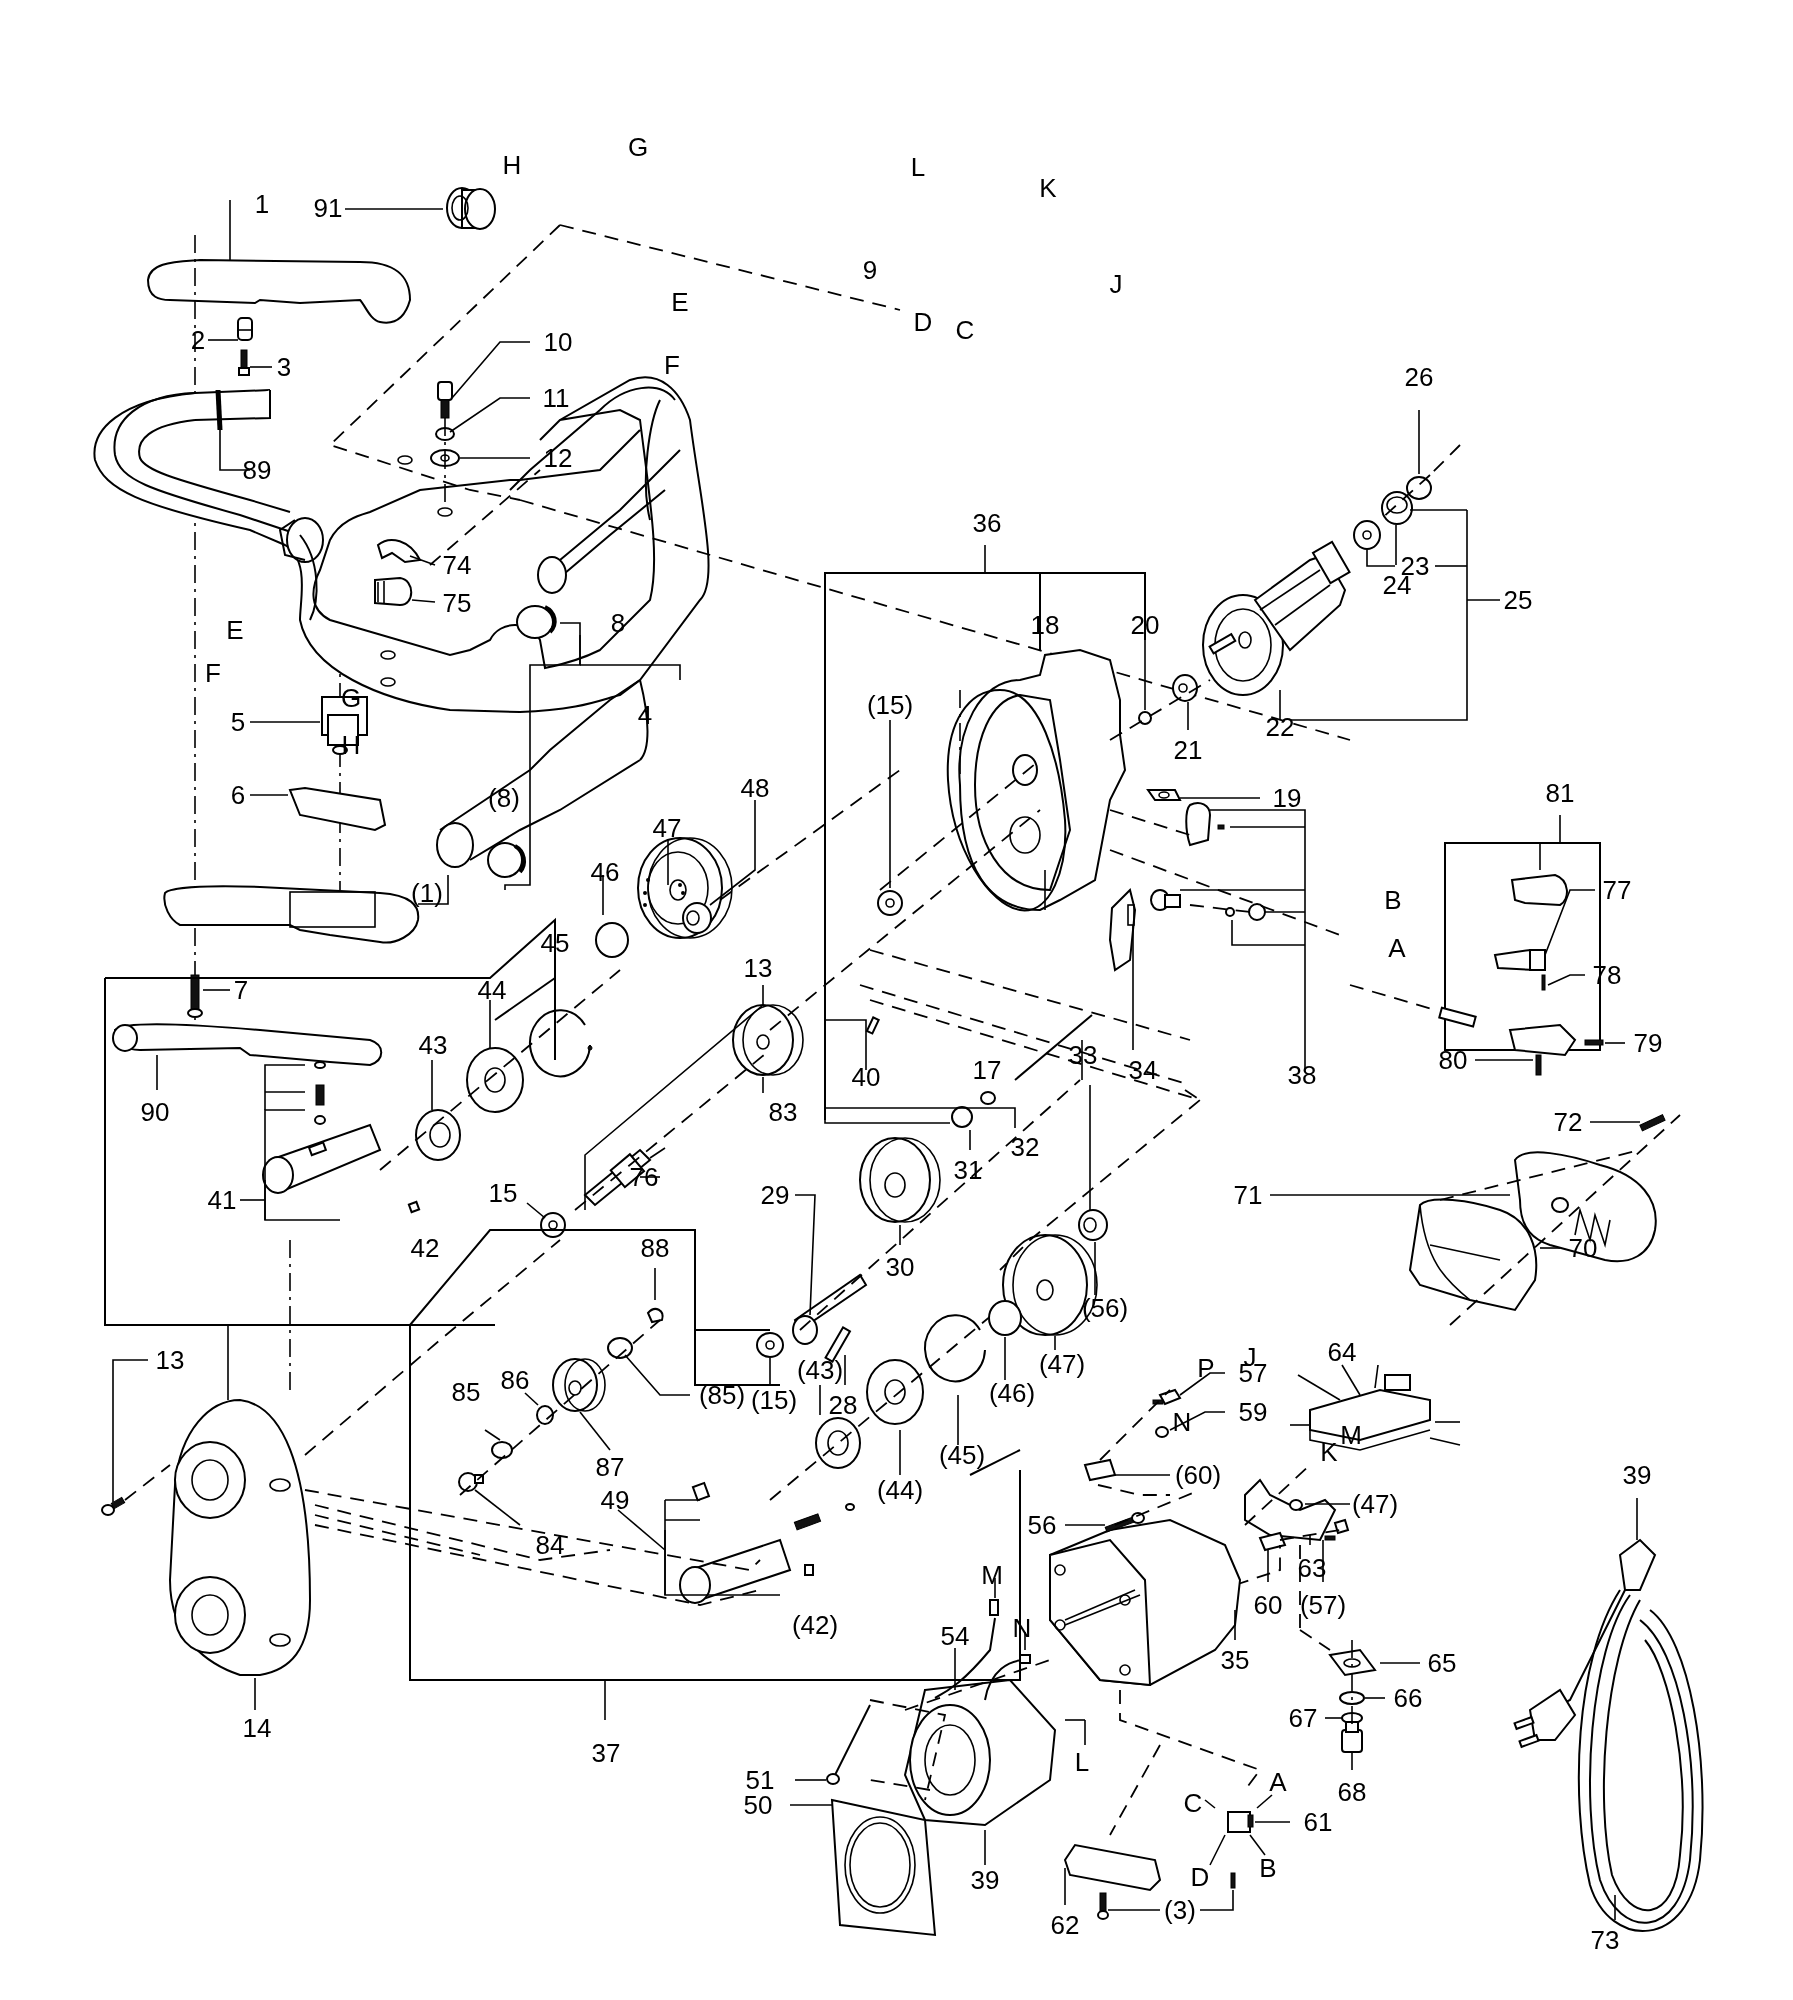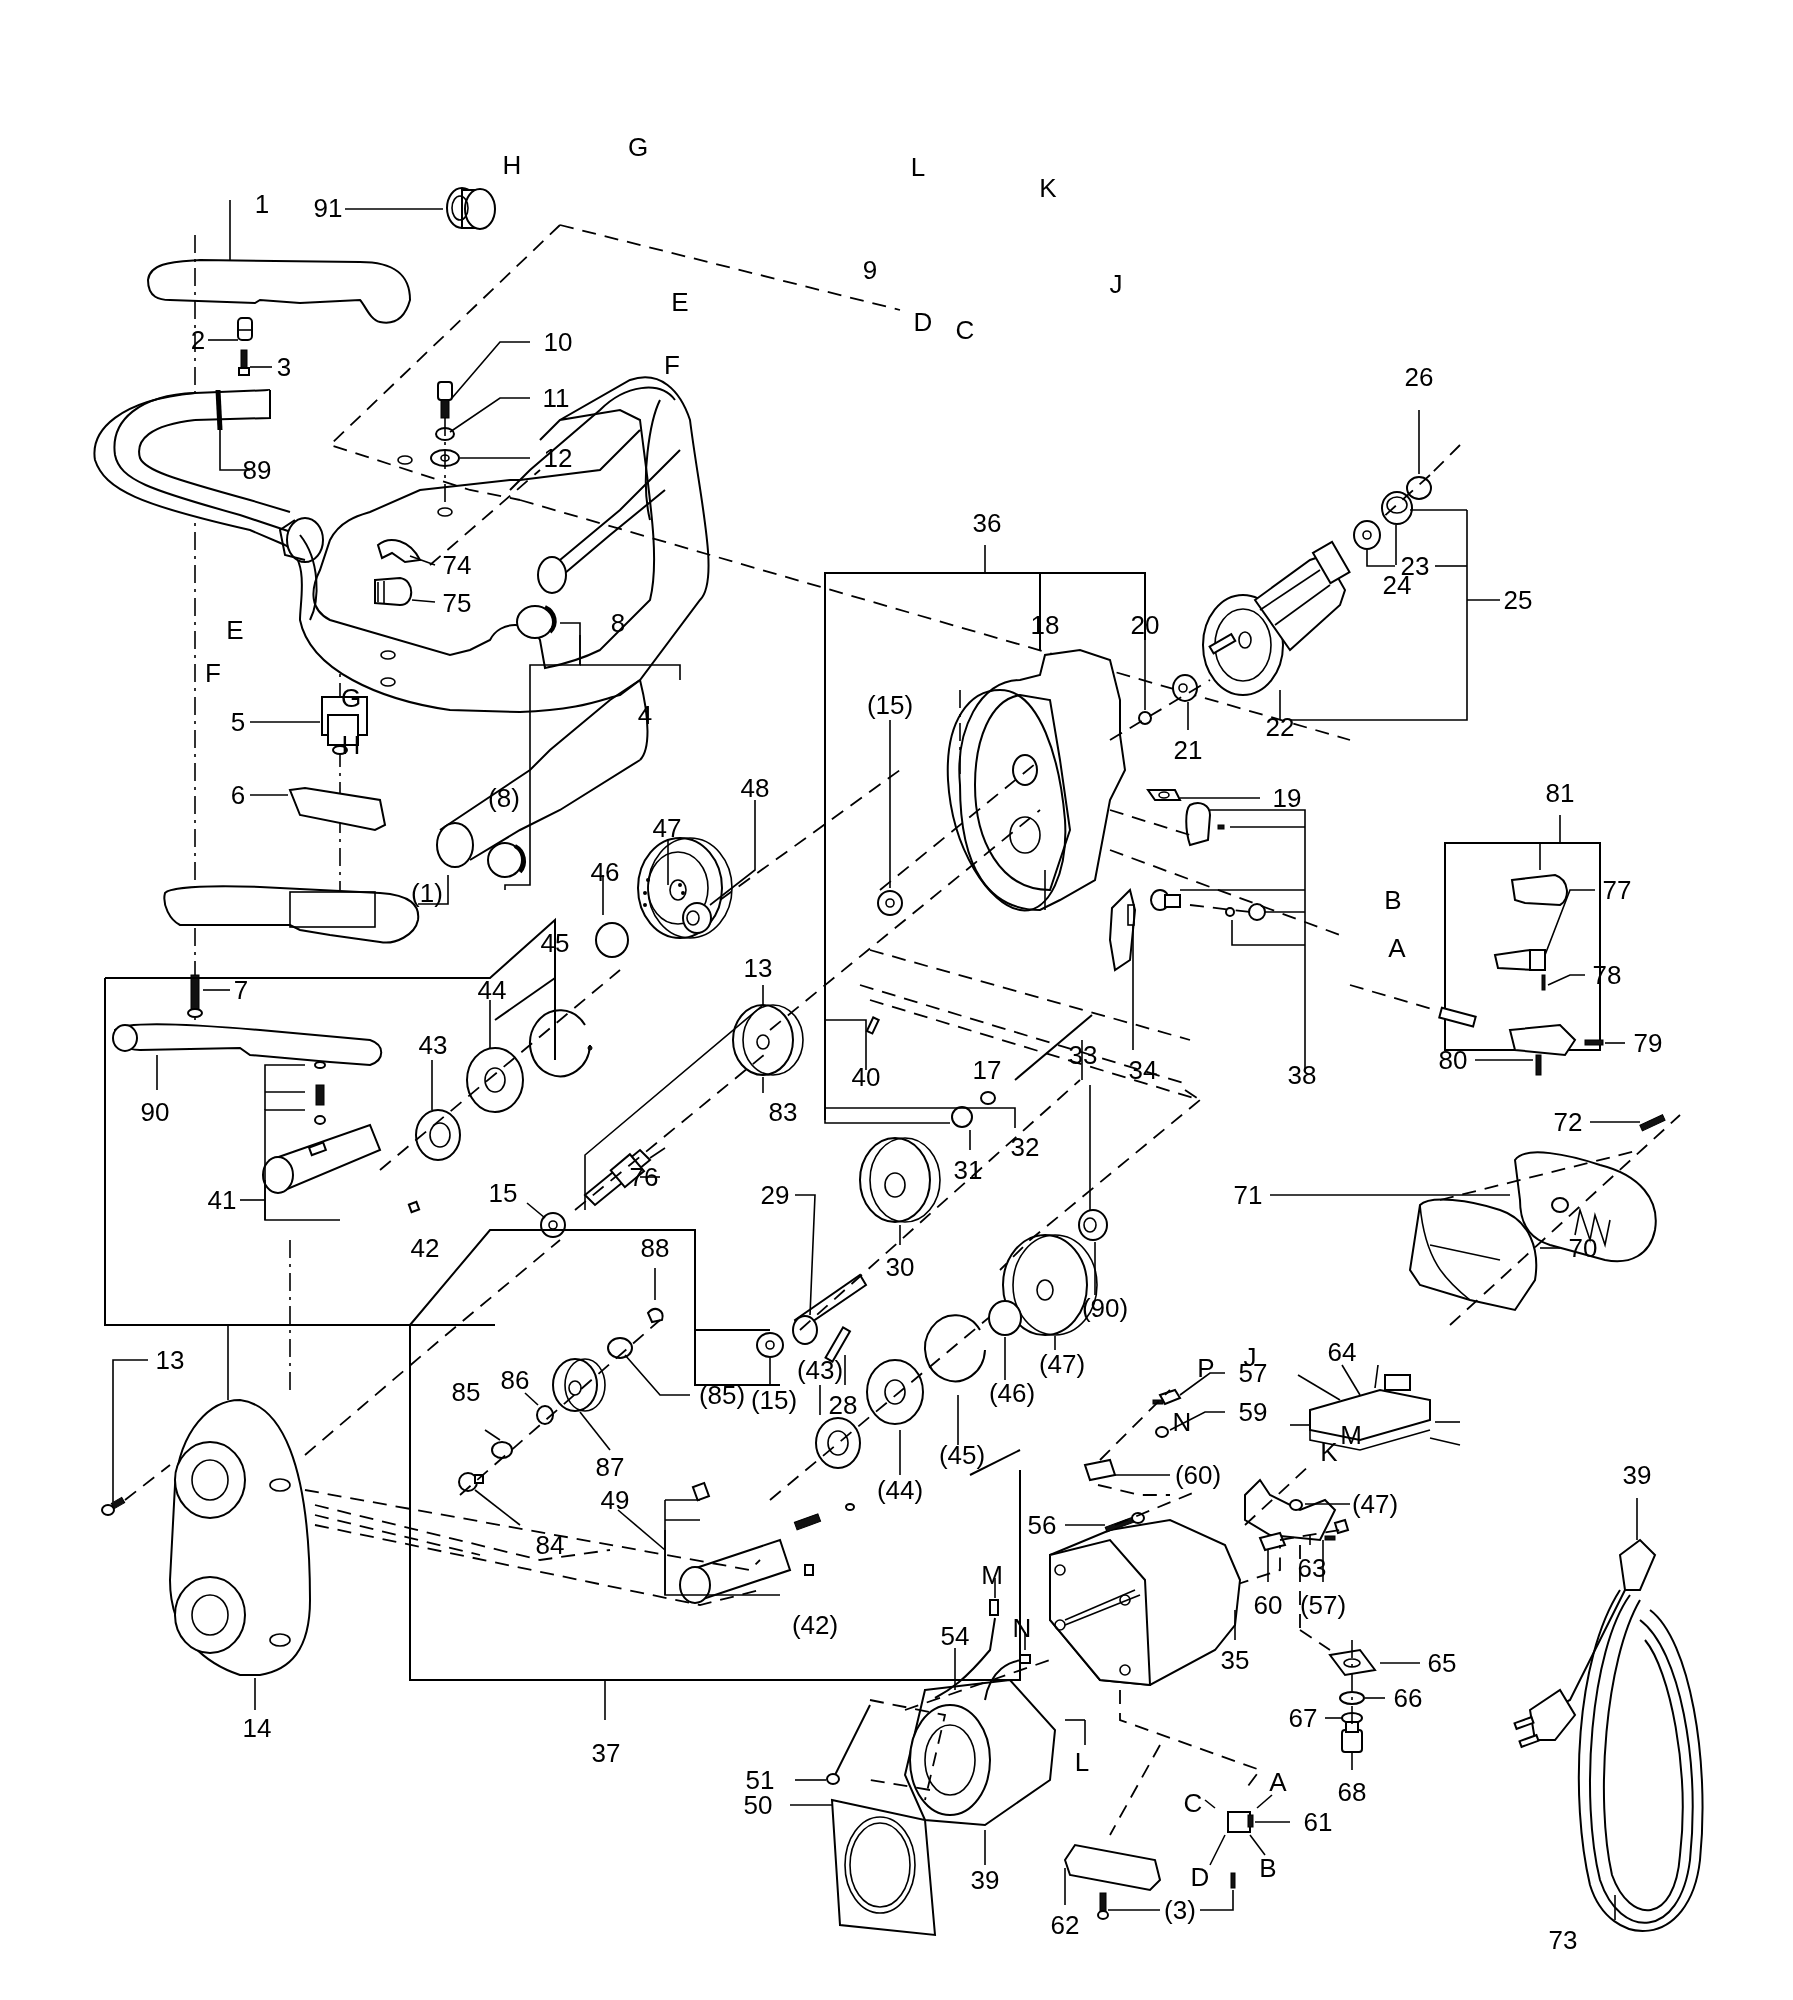--- a/index.html
+++ b/index.html
@@ -749,21 +749,21 @@
 <span class="cl" style="left:820px;top:1370px">(43)</span>
 <span class="cl" style="left:492px;top:990px">44</span>
 <span class="cl" style="left:900px;top:1490px">(44)</span>
 <span class="cl" style="left:555px;top:943px">45</span>
 <span class="cl" style="left:962px;top:1455px">(45)</span>
 <span class="cl" style="left:605px;top:872px">46</span>
 <span class="cl" style="left:1012px;top:1393px">(46)</span>
 <span class="cl" style="left:667px;top:828px">47</span>
 <span class="cl" style="left:1062px;top:1364px">(47)</span>
 <span class="cl" style="left:755px;top:788px">48</span>
-<span class="cl" style="left:1105px;top:1308px">(90)</span>
+<span class="cl" style="left:1105px;top:1308px">(56)</span>
 <span class="cl" style="left:615px;top:1500px">49</span>
 <span class="cl" style="left:758px;top:1805px">50</span>
 <span class="cl" style="left:760px;top:1780px">51</span>
 <span class="cl" style="left:985px;top:1880px">39</span>
 <span class="cl" style="left:955px;top:1636px">54</span>
 <span class="cl" style="left:1235px;top:1660px">35</span>
 <span class="cl" style="left:1042px;top:1525px">56</span>
 <span class="cl" style="left:1253px;top:1373px">57</span>
 <span class="cl" style="left:1323px;top:1605px">(57)</span>
 <span class="cl" style="left:1253px;top:1412px">59</span>
@@ -774,21 +774,21 @@
 <span class="cl" style="left:1065px;top:1925px">62</span>
 <span class="cl" style="left:1312px;top:1568px">63</span>
 <span class="cl" style="left:1342px;top:1352px">64</span>
 <span class="cl" style="left:1442px;top:1663px">65</span>
 <span class="cl" style="left:1408px;top:1698px">66</span>
 <span class="cl" style="left:1303px;top:1718px">67</span>
 <span class="cl" style="left:1352px;top:1792px">68</span>
 <span class="cl" style="left:1583px;top:1248px">70</span>
 <span class="cl" style="left:1248px;top:1195px">71</span>
 <span class="cl" style="left:1568px;top:1122px">72</span>
-<span class="cl" style="left:1563px;top:1940px">73</span>
+<span class="cl" style="left:1605px;top:1940px">73</span>
 <span class="cl" style="left:457px;top:565px">74</span>
 <span class="cl" style="left:457px;top:603px">75</span>
 <span class="cl" style="left:644px;top:1177px">76</span>
 <span class="cl" style="left:1617px;top:890px">77</span>
 <span class="cl" style="left:1607px;top:975px">78</span>
 <span class="cl" style="left:1648px;top:1043px">79</span>
 <span class="cl" style="left:1453px;top:1060px">80</span>
 <span class="cl" style="left:1560px;top:793px">81</span>
 <span class="cl" style="left:1637px;top:1475px">39</span>
 <span class="cl" style="left:783px;top:1112px">83</span>

